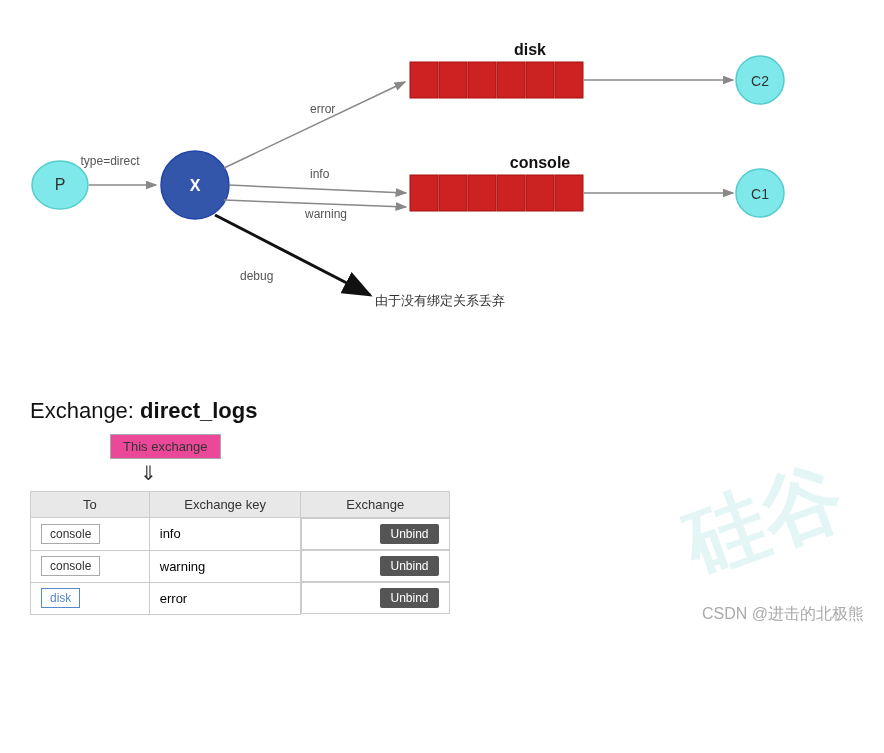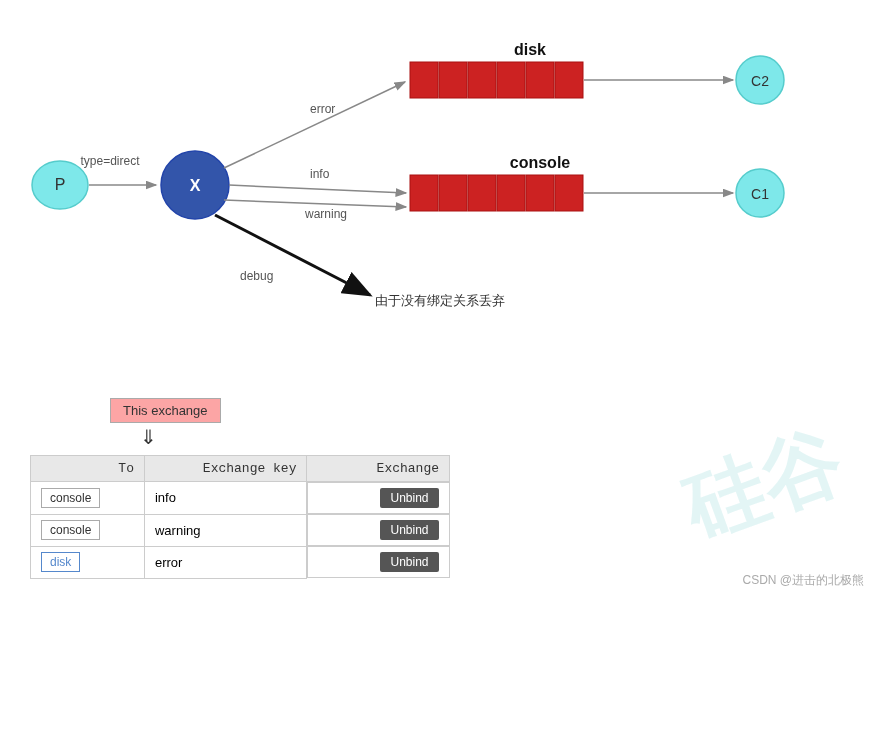--- a/index.html
+++ b/index.html
@@ -41,21 +41,21 @@
     .exchange-title strong {
       font-weight: bold;
     }
 
     .this-exchange-box {
       display: inline-block;
       border: 1px solid #aaa;
       padding: 4px 12px;
       font-size: 13px;
       color: #333;
-      background: #fca5a5;
+      background: #ec4899;
       margin-left: 80px;
       margin-bottom: 2px;
     }
 
     .arrow-down {
       font-size: 20px;
       margin-left: 110px;
       display: block;
       margin-bottom: 6px;
       color: #333;
@@ -64,24 +64,23 @@
     
     .bindings-table {
       border-collapse: collapse;
       width: 420px;
       font-size: 13px;
     }
     .bindings-table th {
       background: #e8e8e8;
       border: 1px solid #ccc;
       padding: 5px 10px;
-      text-align: right;
+      text-align: center;
       font-weight: normal;
       color: #333;
-      font-family: Liberation Mono, monospace;
     }
     .bindings-table td {
       border: 1px solid #ccc;
       padding: 5px 10px;
       background: #fff;
       vertical-align: middle;
     }
     .queue-badge {
       display: inline-block;
       border: 1px solid #aaa;
@@ -116,21 +115,21 @@
       pointer-events: none;
       user-select: none;
       font-family: "Microsoft YaHei", Arial, sans-serif;
     }
 
     
     .csdn-attr {
       position: absolute;
       right: 20px;
       bottom: 10px;
-      font-size: 12px;
+      font-size: 16px;
       color: #aaa;
     }
   </style>
 </head>
 <body>
 
 <div id="diagram">
   <svg id="diagram-svg" viewBox="0 0 884 380" xmlns="http://www.w3.org/2000/svg">
 
     <ellipse cx="60" cy="185" rx="28" ry="24" fill="#7ee8ea" stroke="#5cc" stroke-width="1.5"></ellipse>
@@ -190,20 +189,24 @@
       </marker>
       <marker id="arrowhead-dark" markerWidth="10" markerHeight="8" refX="9" refY="4" orient="auto">
         <polygon points="0 0, 10 4, 0 8" fill="#111"></polygon>
       </marker>
     </defs>
   </svg>
 </div>
 
 <div id="bottom">
 
+  <div class="exchange-title">
+    <span>Exchange:</span>
+    <strong>direct_logs</strong>
+  </div>
 
   <div class="this-exchange-box">This exchange</div>
   <br>
   <span class="arrow-down">⇓</span>
 
   <table class="bindings-table">
     <thead>
       <tr>
         <th>To</th>
         <th>Exchange key</th>

